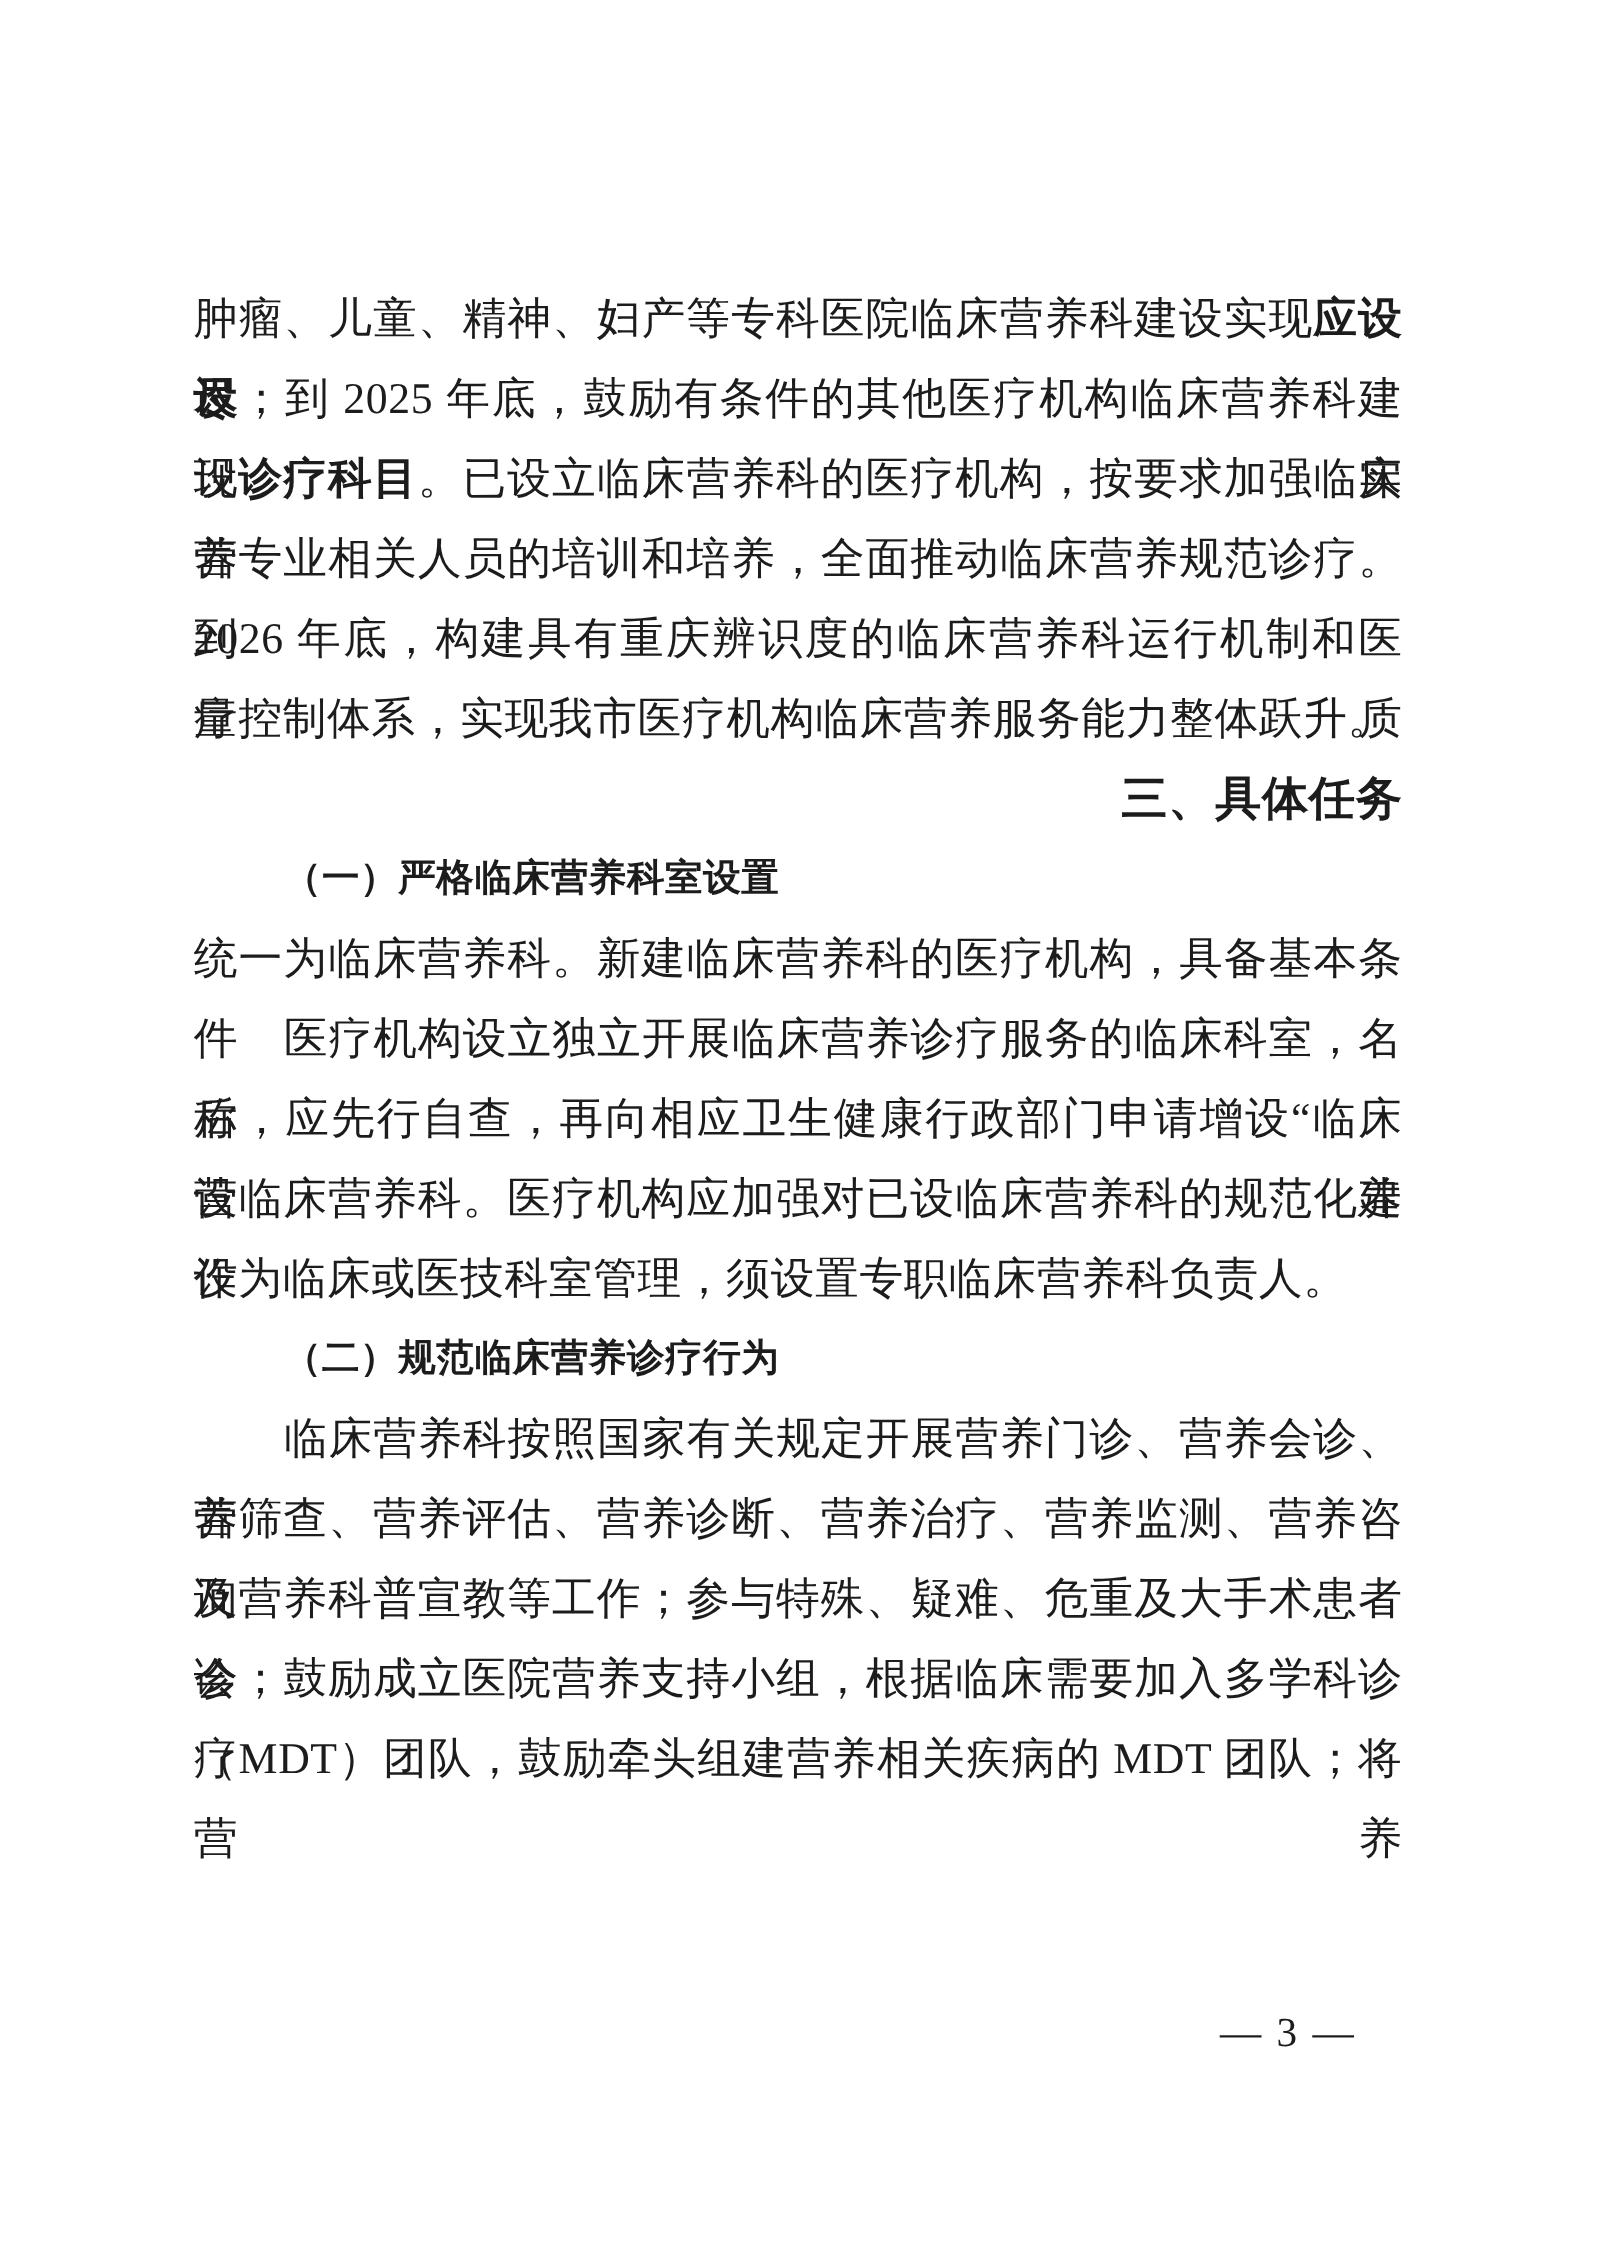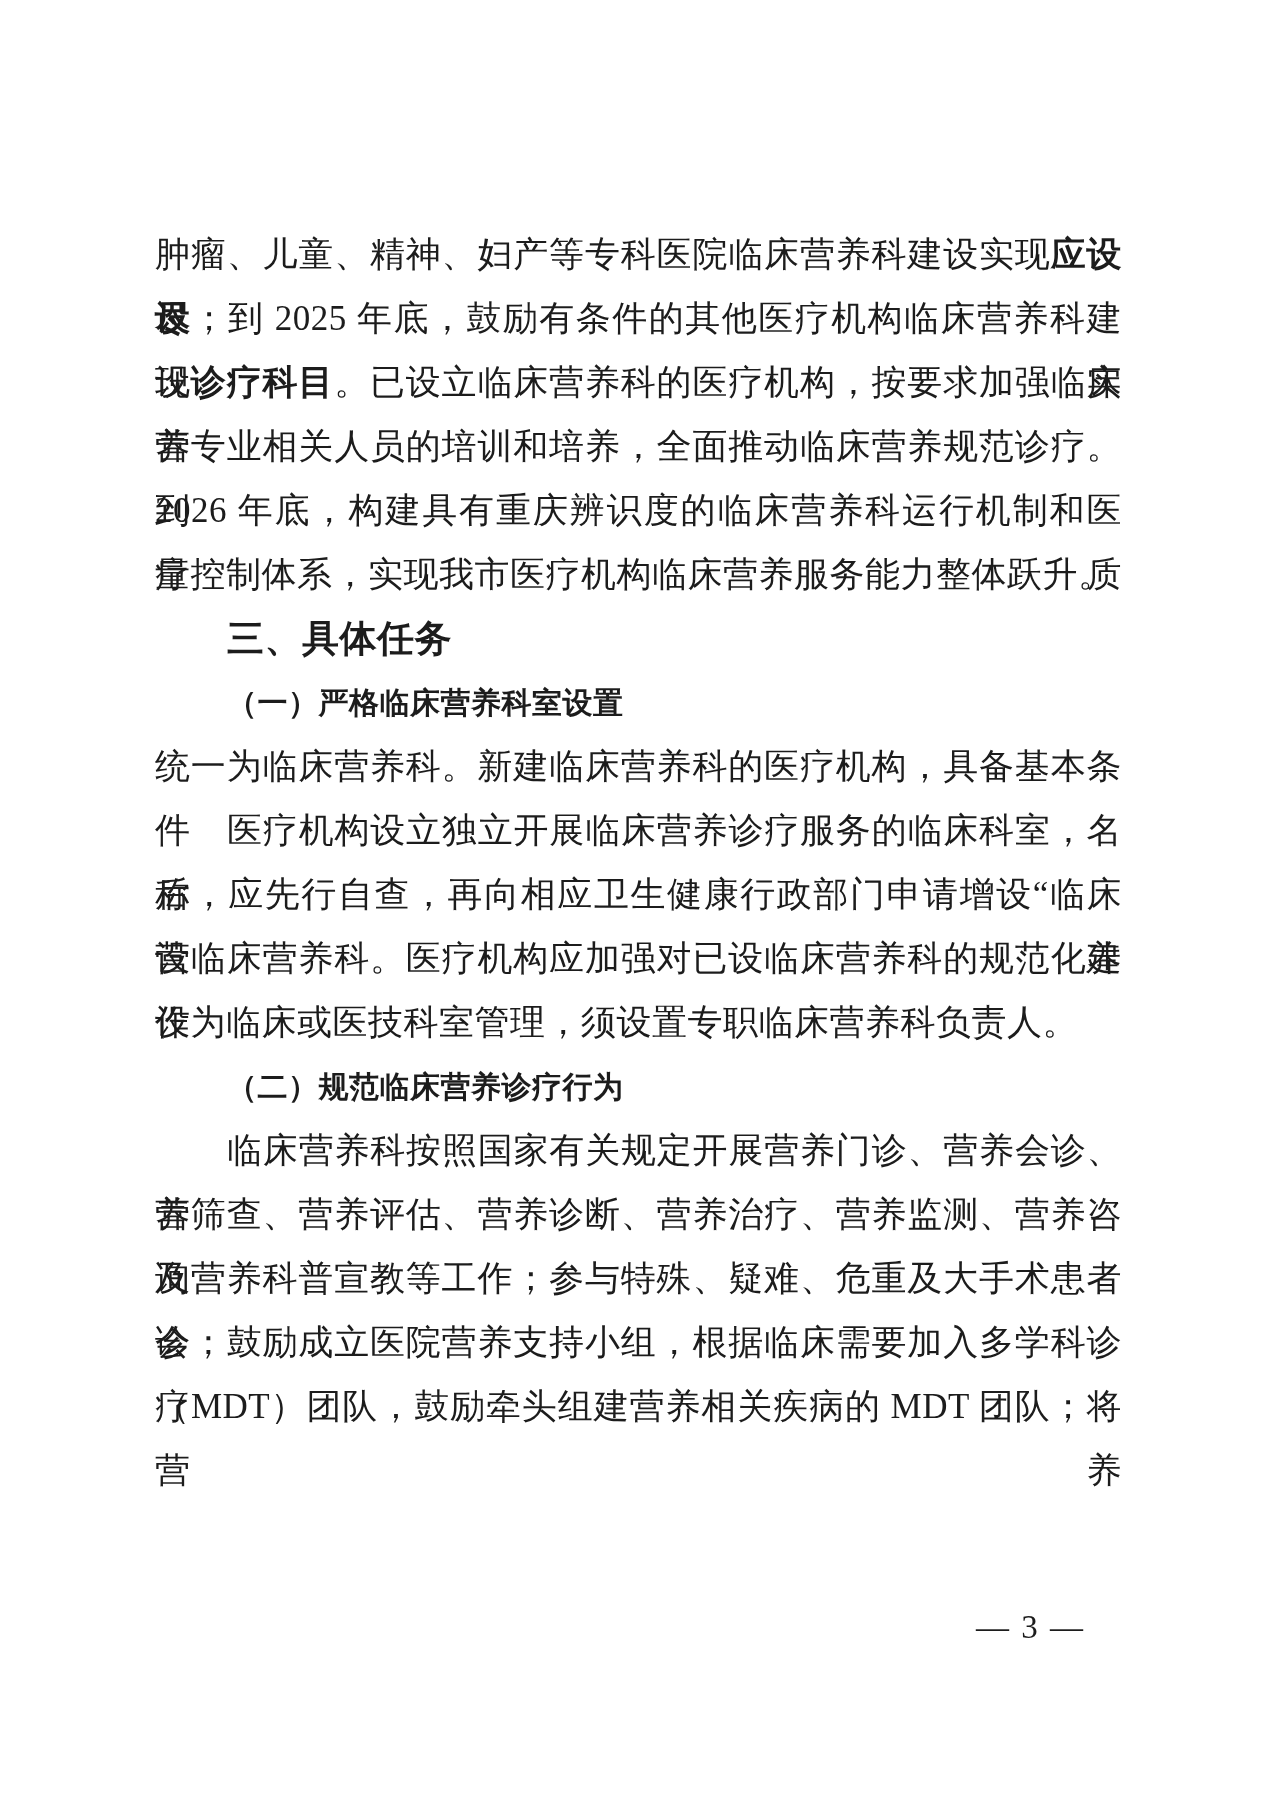--- a/index.html
+++ b/index.html
@@ -39,20 +39,21 @@
     text-align-last: justify;
     text-justify: inter-character;
   }
   .indent {
     text-indent: 72px;
   }
   .heading {
     font-family: "Liberation Sans", "DejaVu Sans", sans-serif;
     font-weight: 700;
     font-size: 37px;
+    text-align: right;
   }
   .sub {
     font-weight: 700;
     font-size: 30px;
   }
   .b { font-weight: 700; }
   .r { font-weight: 400; text-align: center; }
   .footer {
     position: absolute;
     top: 1601px;

